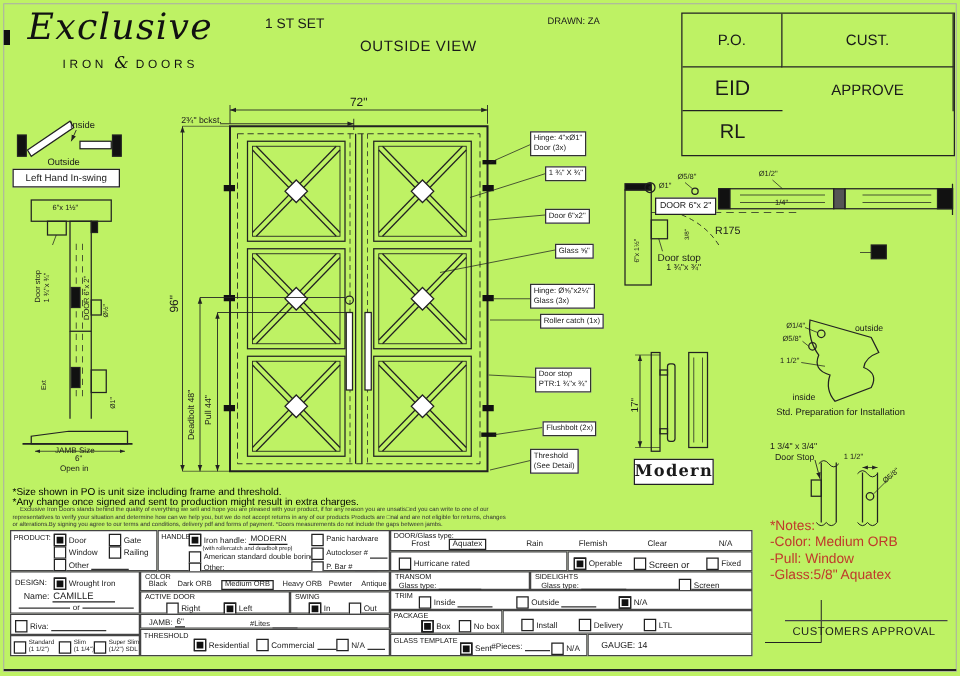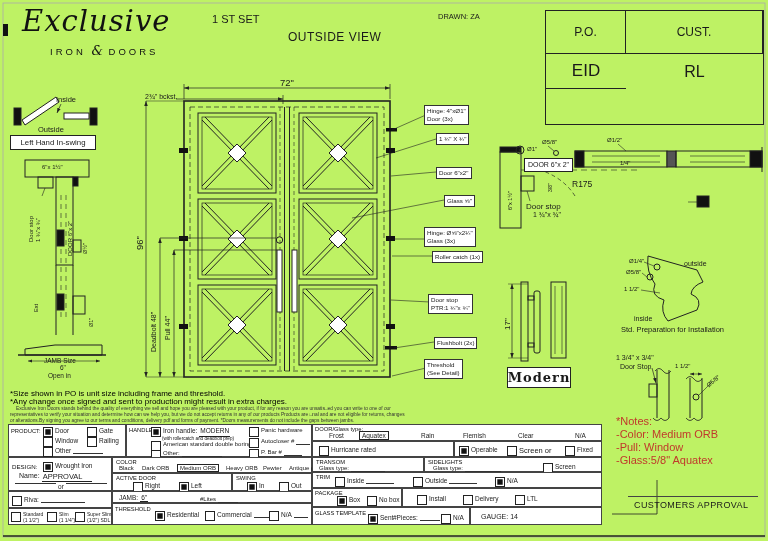--- a/index.html
+++ b/index.html
@@ -21,21 +21,21 @@
           display:grid;grid-template-columns:80px 1fr;grid-template-rows:43px 35px 33px;z-index:2}
   .tblock .tc{border-right:1px solid #222;border-bottom:1px solid #222;display:flex;align-items:center;
           justify-content:center;font-size:12px}
   .tblock .tv{border-bottom:1px solid #222;display:flex;flex-direction:column;align-items:center;
           justify-content:center;font-size:16px}
   .tblock .last{border-bottom:none}
   
   .form{position:absolute;left:8px;top:424px;width:594px;height:101px;z-index:2;font-size:6.5px}
   .cell{position:absolute;border:1px solid #444;box-sizing:border-box;background:#fff}
   .cl{position:absolute;font-size:5.8px;white-space:nowrap;color:#111}
-  .opt{position:absolute;display:flex;gap:2px;white-space:nowrap;font-size:6.5px}
+  .opt{position:absolute;display:flex;gap:2px;align-items:center;white-space:nowrap;font-size:6.5px}
   .cb{display:inline-block;flex:none;width:8px;height:8px;border:1px solid #222;background:#fff}
   .cb.checked{background:#111;box-shadow:inset 0 0 0 1.3px #fff}
   .boxed{border:1px solid #222;padding:0 2px}
   .bl{display:inline-block;border-bottom:0.8px solid #333;height:6px}
   .ul{border-bottom:0.8px solid #222;padding:0 1px}
   .hr{flex:1;border-top:0.8px solid #333;height:0}
   .stack{line-height:1.15;font-size:5px;white-space:nowrap}
   .rednotes{position:absolute;left:616px;top:415px;font-size:11px;line-height:13px;z-index:2}
   .fine{position:absolute;font-size:4.8px;line-height:1.1;color:#333;white-space:nowrap;z-index:2}
   .modernbox{position:absolute;left:507px;top:367px;width:62px;height:19px;border:1.5px solid #222;
@@ -228,20 +228,21 @@
   <span>DOORS</span>
 </div>
 <div class="lab" style="left:212px;top:13px;font-size:11px">1 ST SET</div>
 <div class="lab" style="left:288px;top:31px;font-size:12px;letter-spacing:.5px">OUTSIDE VIEW</div>
 <div class="lab" style="left:438px;top:13px;font-size:7.5px">DRAWN: ZA</div>
 
 <div class="tblock">
   <div class="tc">P.O.</div>
   <div class="tc">CUST.</div>
   <div class="tv" style="font-size:17px">EID</div>
+  <div class="tc last">APPROVE</div>
   <div class="tv last" style="font-size:16px">RL</div>
 </div>
 
 <div class="lab" style="left:56px;top:96px;font-size:7.5px">Inside</div>
 <div class="lab" style="left:38px;top:126px;font-size:7.5px">Outside</div>
 <div class="boxlab" style="left:10px;top:135px;width:84px;height:13px;font-size:7.8px;line-height:13px">Left Hand In-swing</div>
 <div class="lab" style="left:42px;top:164px;font-size:6px">6"x 1½"</div>
 <div class="lab rot" style="left:67px;top:256px;font-size:6px">DOOR 6"x 2"</div>
 <div class="lab rot" style="left:28px;top:242px;font-size:6px;white-space:normal;width:52px">
   <span>Door stop</span><br>
@@ -424,21 +425,21 @@
   </div>
 
   <div class="cell" style="left:0;top:33px;width:104px;height:34px">
     <span class="cl" style="left:3px;top:5px;font-size:6.2px">DESIGN:</span>
     <span class="opt" style="left:34px;top:4px">
           <span class="cb checked"></span>
           <span>Wrought Iron</span>
         </span>
     <span class="opt" style="left:10px;top:14px;font-size:7px">
           <span>Name:</span>
-          <span class="ul" style="font-size:7.5px;min-width:48px">APPROVAL</span>
+          <span class="ul" style="font-size:7.5px;min-width:48px">CAMILLE</span>
         </span>
     <div class="opt" style="left:6px;top:25px;width:92px">
           <span class="hr"></span>
           <span>or</span>
           <span class="hr"></span>
         </div>
   </div>
   <div class="cell" style="left:104px;top:33px;width:200px;height:16px">
     <span class="cl" style="left:3px;top:1px">COLOR</span>
     <span class="opt" style="left:6px;top:7px;font-size:6px">

